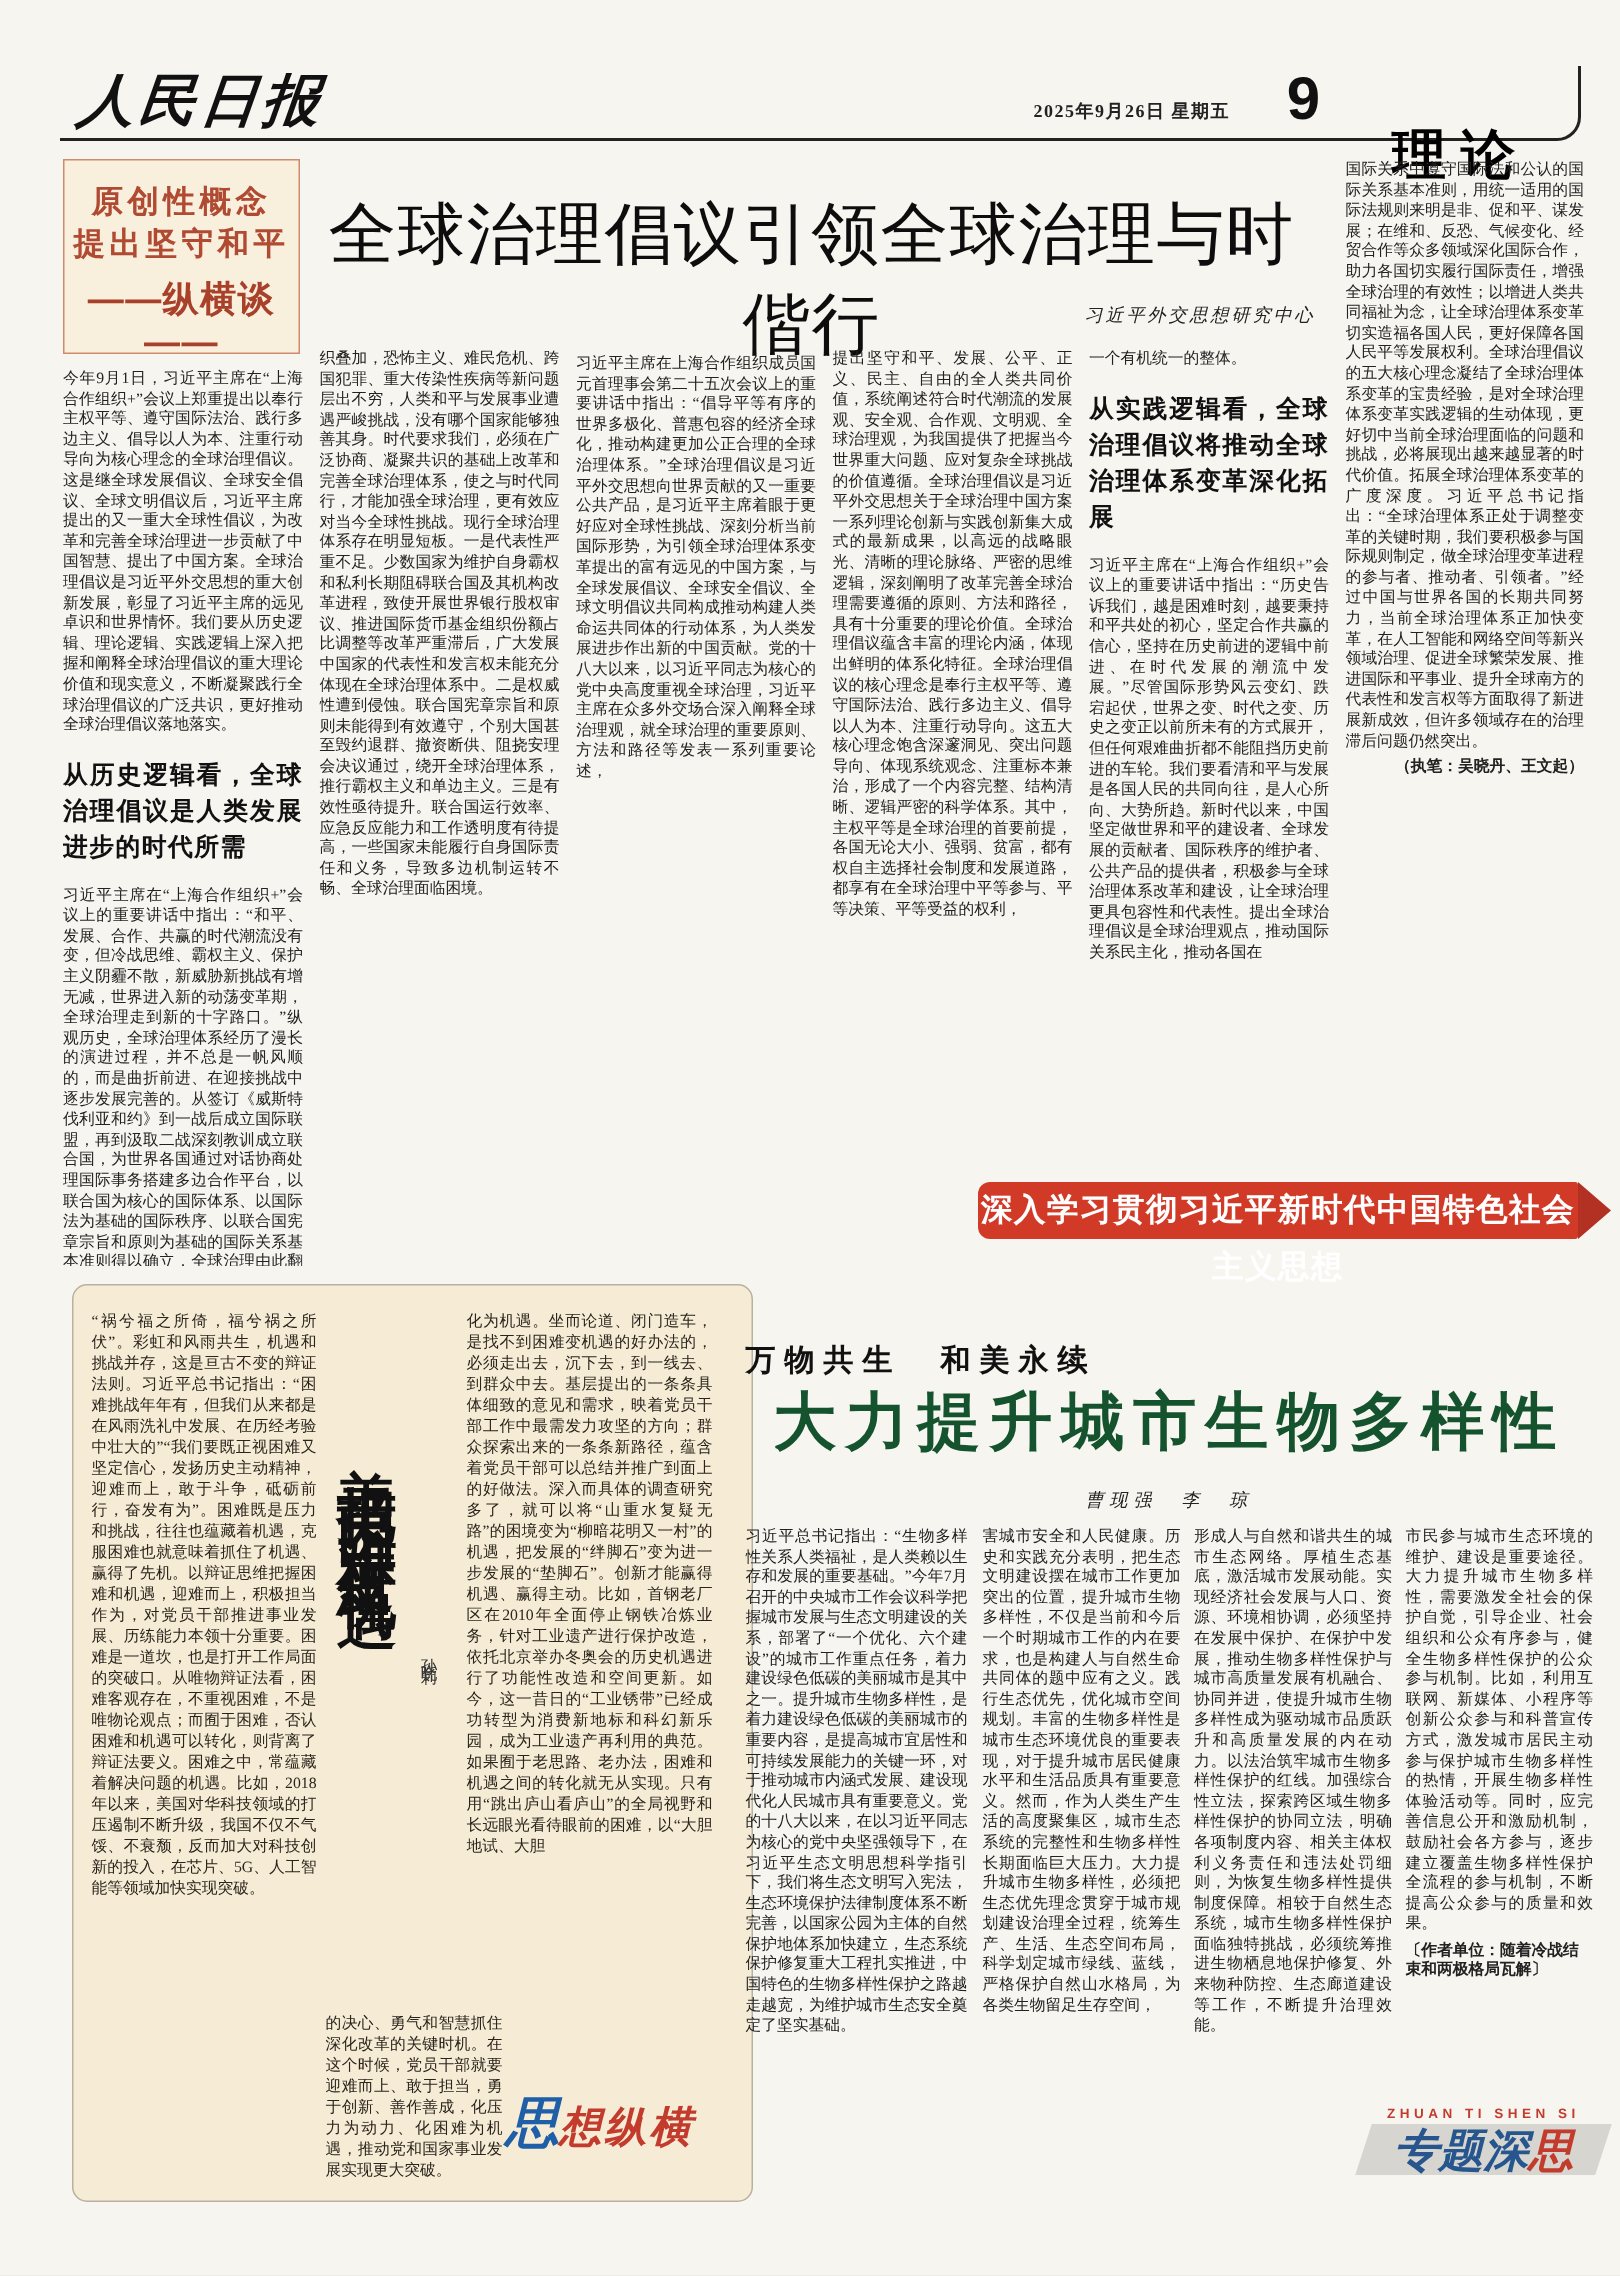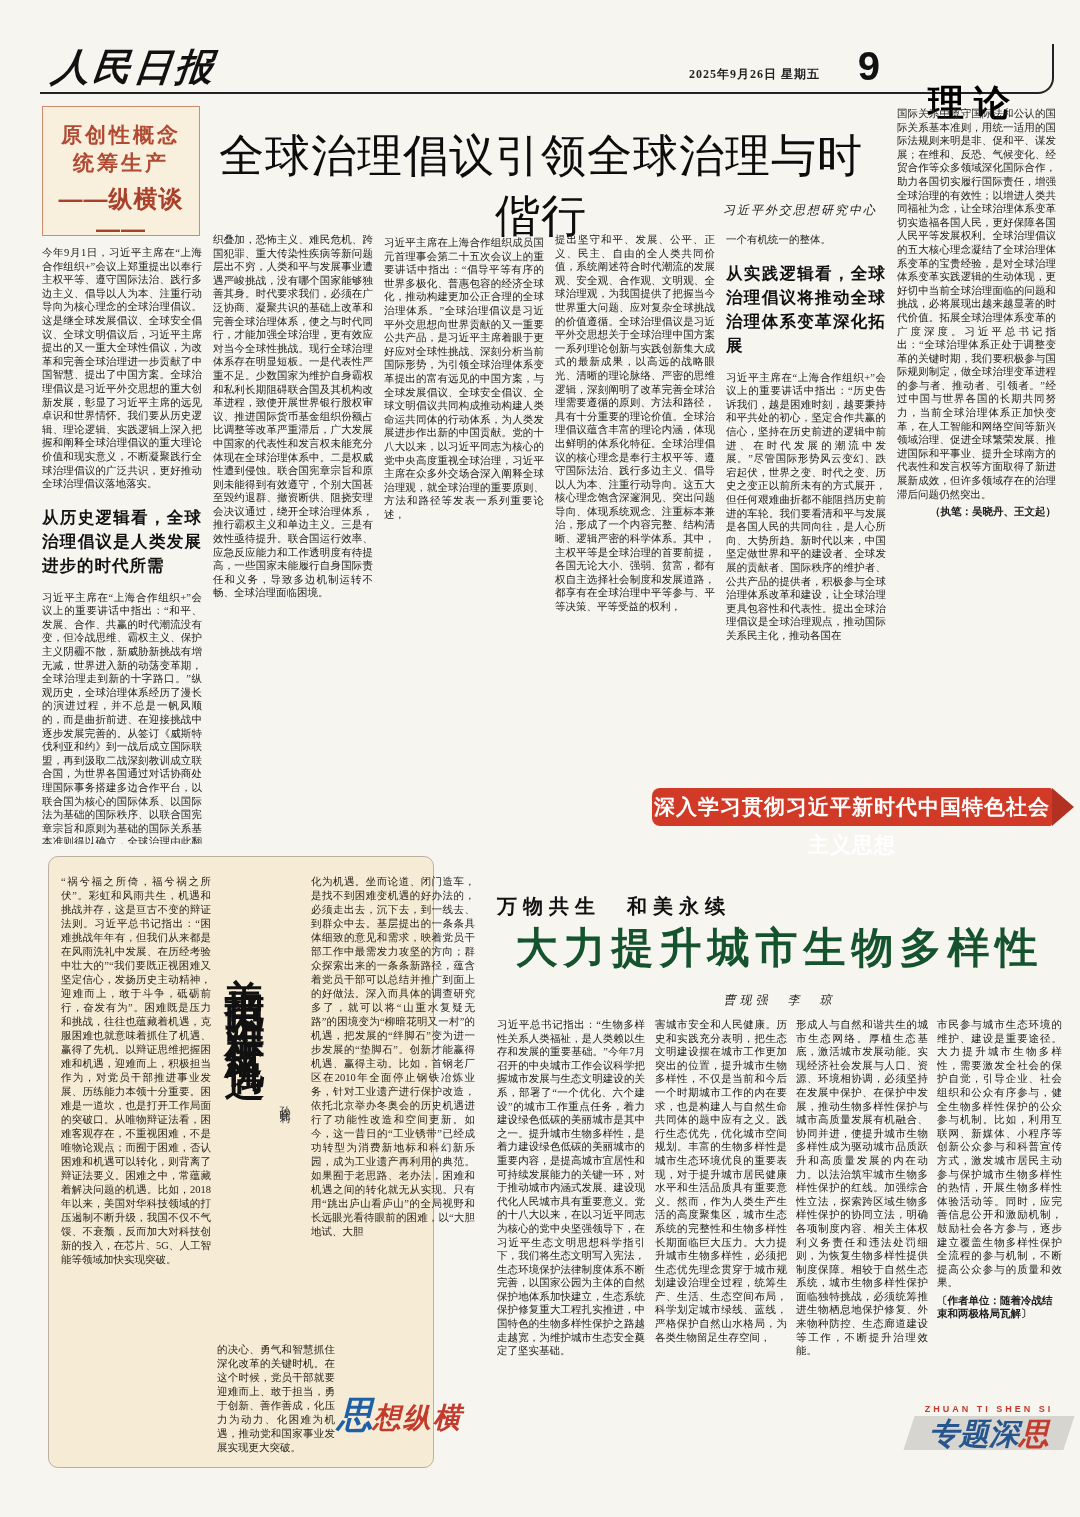--- a/index.html
+++ b/index.html
@@ -27,21 +27,21 @@
            color:#111;margin:14px 0;text-align:justify;letter-spacing:1px;}
   .attr{display:block;text-align:right;font-weight:bold;margin-top:4px;}
   
   .banner{position:absolute;left:652px;top:788px;width:400px;height:38px;background:#d23a28;
           border-radius:8px 2px 2px 8px;color:#fff;font-size:21px;font-weight:900;
           font-family:"Liberation Sans",sans-serif;text-align:center;line-height:38px;letter-spacing:1px;}
   .banner::after{content:"";position:absolute;right:-22px;top:0;border-left:22px solid #b22a18;
                  border-top:19px solid transparent;border-bottom:19px solid transparent;
                  border-left-color:#d23a28;filter:brightness(.85);}
   
-  .feature{position:absolute;left:48px;top:856px;width:386px;height:612px;background:#f6ecd6;
+  .feature{position:absolute;left:48px;top:856px;width:454px;height:612px;background:#f6ecd6;
            border:1px solid #b9b0a0;border-radius:10px;box-sizing:border-box;}
   .f-col{position:absolute;font-size:10.5px;line-height:14px;text-align:justify;overflow:hidden;color:#2a241c;}
   .f-title{position:absolute;left:168px;top:88px;height:400px;writing-mode:vertical-rl;
            font-size:40px;font-weight:900;letter-spacing:14px;color:#111;font-family:"Liberation Serif",serif;}
   .f-author{position:absolute;left:228px;top:240px;writing-mode:vertical-rl;font-size:11px;color:#333;letter-spacing:3px;}
   .f-logo{position:absolute;left:281px;top:534px;width:140px;height:62px;text-align:center;}
   .f-logo .c1{font-size:36px;font-weight:900;font-style:italic;color:#1f5fa8;font-family:"DejaVu Serif",serif;}
   .f-logo .c2{font-size:28px;font-weight:900;font-style:italic;color:#c23b2c;font-family:"Liberation Sans",sans-serif;letter-spacing:2px;}
   
   .a2-kicker{position:absolute;left:497px;top:893px;width:565px;text-align:left;font-size:20px;
@@ -64,21 +64,21 @@
 <div class="page">
 
   <div class="hdr-rule"></div>
   <div class="masthead">人民日报</div>
   <div class="hdr-date">2025年9月26日  星期五</div>
   <div class="hdr-page">9</div>
   <div class="hdr-section">理论</div>
 
   <div class="kicker-box">
     <div class="k1">原创性概念</div>
-    <div class="k1">统筹生产</div>
+    <div class="k1">提出坚守和平</div>
     <div class="k3">——纵横谈——</div>
   </div>
 
   <h1 class="main-headline" style="margin:0;">全球治理倡议引领全球治理与时偕行</h1>
   <div class="main-byline">习近平外交思想研究中心</div>
 
   <div class="col" style="left:42px;top:246px;width:160px;height:598px;">
     <span>今年9月1日，习近平主席在“上海合作组织+”会议上郑重提出以奉行主权平等、遵守国际法治、践行多边主义、倡导以人为本、注重行动导向为核心理念的全球治理倡议。这是继全球发展倡议、全球安全倡议、全球文明倡议后，习近平主席提出的又一重大全球性倡议，为改革和完善全球治理进一步贡献了中国智慧、提出了中国方案。全球治理倡议是习近平外交思想的重大创新发展，彰显了习近平主席的远见卓识和世界情怀。我们要从历史逻辑、理论逻辑、实践逻辑上深入把握和阐释全球治理倡议的重大理论价值和现实意义，不断凝聚践行全球治理倡议的广泛共识，更好推动全球治理倡议落地落实。</span>
     <div class="subhead">从历史逻辑看，全球治理倡议是人类发展进步的时代所需</div>
     <span>习近平主席在“上海合作组织+”会议上的重要讲话中指出：“和平、发展、合作、共赢的时代潮流没有变，但冷战思维、霸权主义、保护主义阴霾不散，新威胁新挑战有增无减，世界进入新的动荡变革期，全球治理走到新的十字路口。”纵观历史，全球治理体系经历了漫长的演进过程，并不总是一帆风顺的，而是曲折前进、在迎接挑战中逐步发展完善的。从签订《威斯特伐利亚和约》到一战后成立国际联盟，再到汲取二战深刻教训成立联合国，为世界各国通过对话协商处理国际事务搭建多边合作平台，以联合国为核心的国际体系、以国际法为基础的国际秩序、以联合国宪章宗旨和原则为基础的国际关系基本准则得以确立，全球治理由此翻开崭新一页。新的全球治理体系为维护战后世界和平与发展作出了历史性贡献。法与时转则治，治与世宜则有功。全球治理体系也必须立足现实需要，不断与时俱进。一方面，随着冷战结束和两极格局瓦解，世界多极化、国际关系民主化进程加速，经济全球化大势不可阻挡，世界各国相互联系、相互依存不断加深，人类日益成为你中有我、我中有你的命运共同体。另一方面，国际社会面临的问题更趋复杂。地缘冲突和热点问题交</span>

